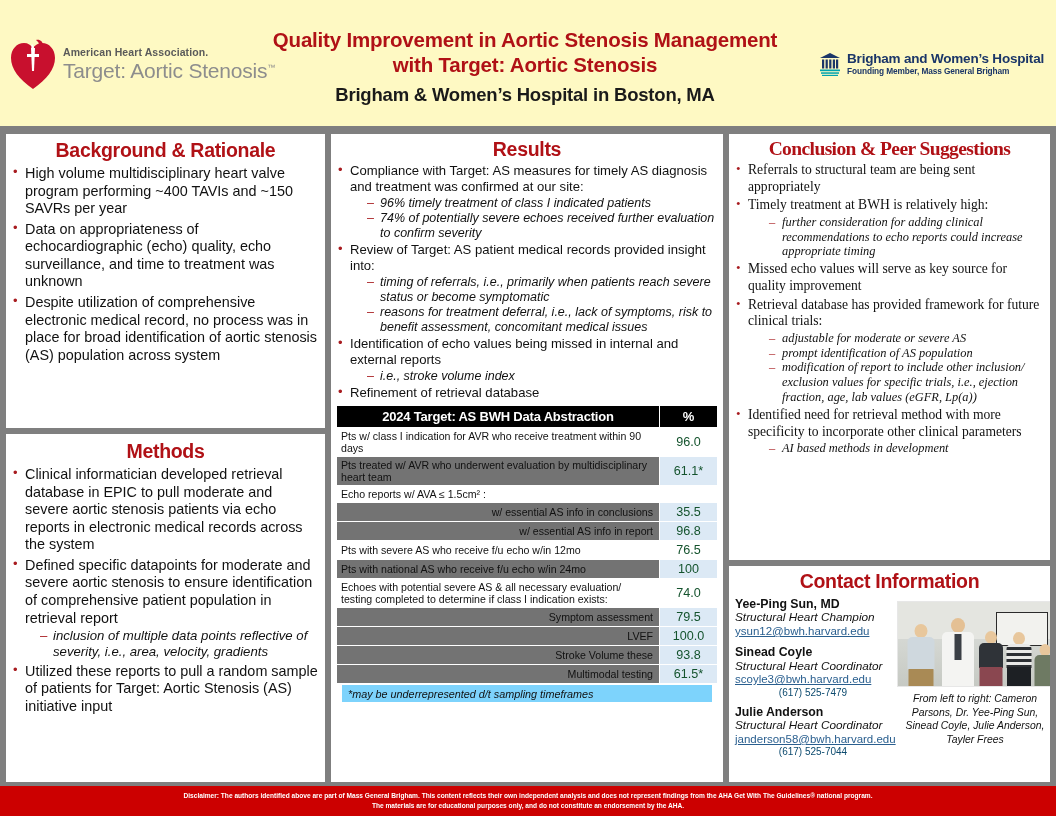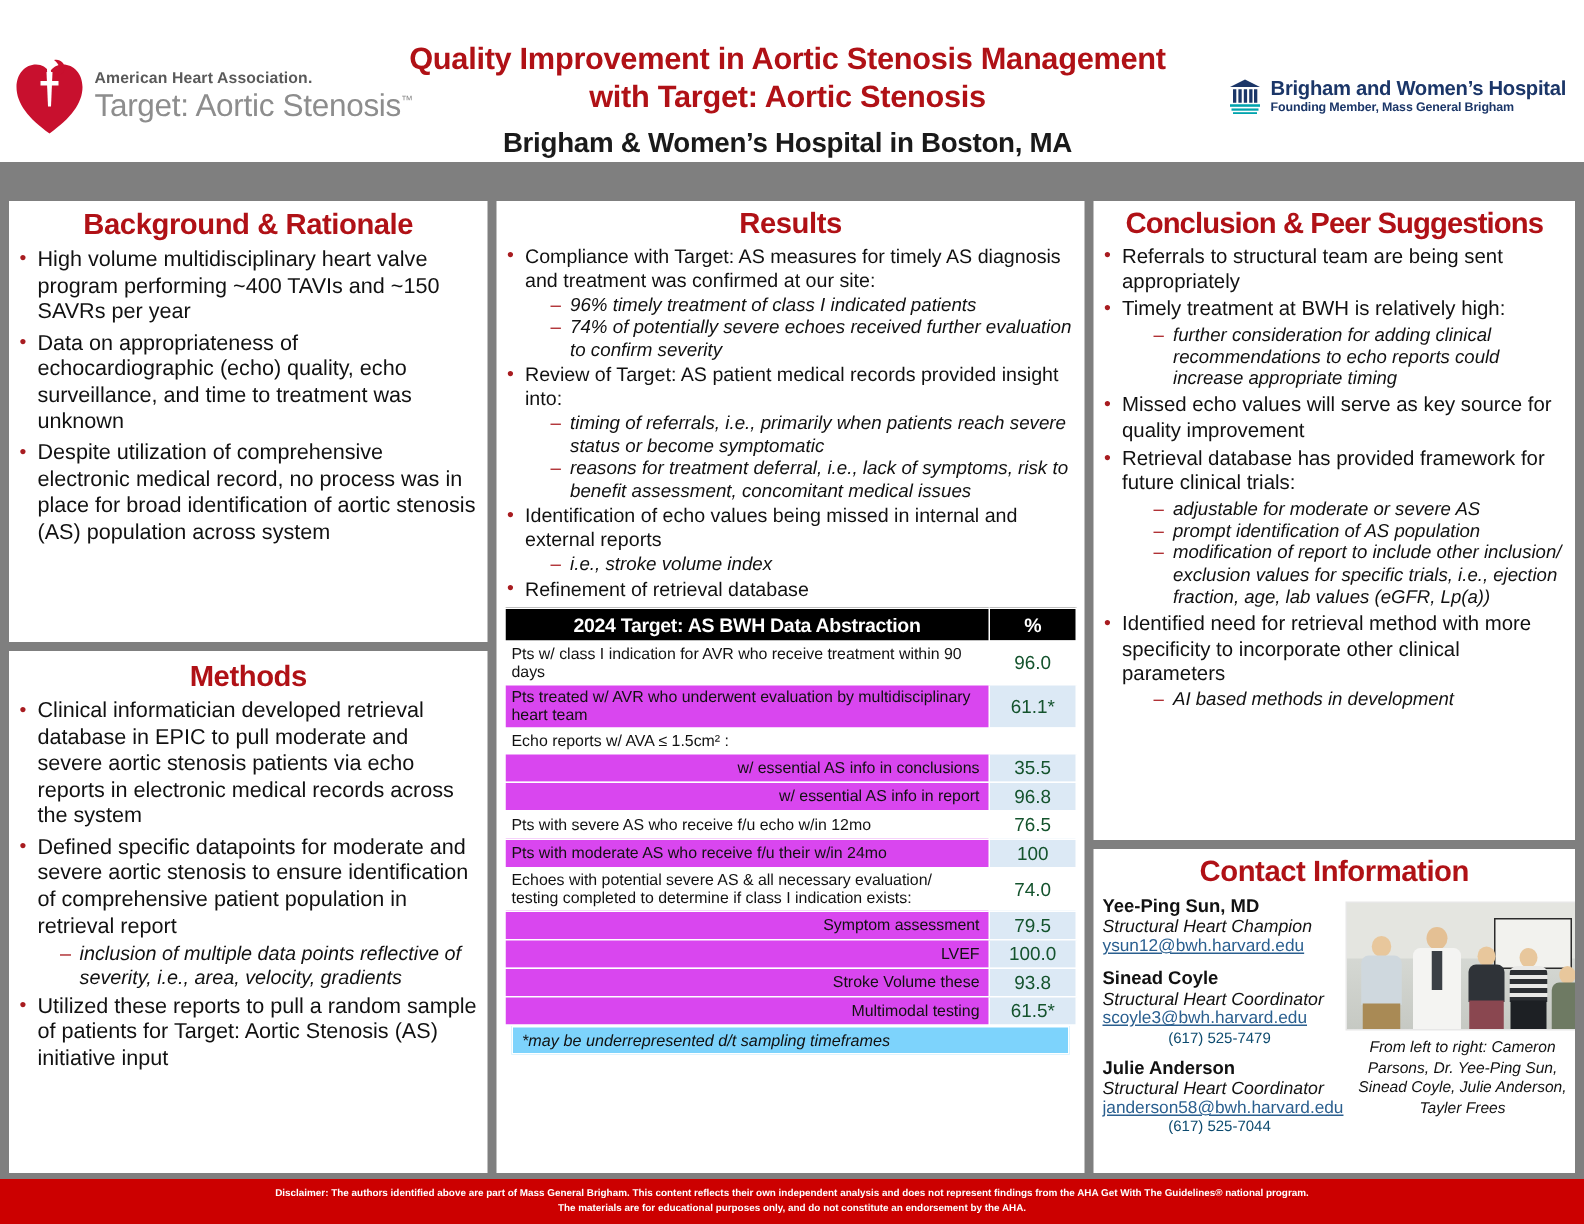--- a/index.html
+++ b/index.html
@@ -7,22 +7,22 @@
   body {
     width:1056px; height:816px;
     background:#808080;
     font-family:"Liberation Sans", sans-serif;
     overflow:hidden;
   }
   .poster { position:relative; width:1056px; height:816px; background:#7f7f7f; }
 
   
   .header {
-    position:absolute; left:0; top:0; width:1056px; height:108px;
-    background:#ffffff;
+    position:absolute; left:0; top:0; width:1056px; height:126px;
+    background:#fef9c3;
     display:flex; align-items:flex-start;
   }
   .logo-aha {
     position:absolute; left:10px; top:34px; width:300px; height:60px;
     display:flex; align-items:center; gap:7px;
   }
   .aha-heart { width:46px; height:52px; flex:0 0 auto; }
   .aha-text { display:flex; flex-direction:column; line-height:1; }
   .aha-line1 { font-size:10.5px; color:#5a5a5a; font-weight:700; letter-spacing:.1px; }
   .aha-line2 { font-size:21px; color:#8d8d8d; letter-spacing:-.2px; margin-top:3px; }
@@ -103,31 +103,31 @@
   }
   table.data thead th {
     background:#000000; color:#ffffff; font-weight:700; font-size:13px;
     text-align:center; padding:3px 4px; letter-spacing:-.2px;
   }
   table.data thead th.pct { width:58px; }
   table.data td.val {
     text-align:center; font-size:12.6px; color:#14532d; width:58px; background:#ffffff;
   }
   table.data td.lbl { color:#111; }
-  table.data tr.alt td { background:#d946ef; }
+  table.data tr.alt td { background:#737373; }
   table.data tr.alt td.val { background:#dce9f5; }
   table.data td.indent { text-align:right; padding-right:6px; }
   .tbl-note {
     font-size:10.8px; font-style:italic; color:#111;
     padding:3px 6px 2px 6px; background:#7dd3fc; border:1px solid #fff;
     margin:0 5px;
   }
 
   
-  #panel-conclusion { left:729px; top:134px; width:321px; height:426px; }
+  #panel-conclusion { left:729px; top:134px; width:321px; height:426px;font-family:Liberation Serif, serif; }
   #panel-conclusion .sec-title { font-size:19.5px; padding:4px 0 2px; letter-spacing:-.6px; }
   #panel-conclusion ul.b1 { font-size:13.6px; padding:0 5px 0 4px; }
   #panel-conclusion ul.b1 > li { margin-bottom:2px; }
   #panel-conclusion ul.b2 { font-size:12.4px; padding-left:20px; }
 
   #panel-contact { left:729px; top:566px; width:321px; height:216px; }
   #panel-contact .sec-title { font-size:19.5px; padding:4px 0 4px; }
   .contact-body { display:flex; padding:0 6px; gap:4px; }
   .contact-left { width:156px; }
   .contact-right { flex:1; display:flex; flex-direction:column; align-items:center; }
@@ -282,21 +282,21 @@
             </tr>
             <tr class="alt">
               <td class="lbl indent">w/ essential AS info in report</td>
               <td class="val">96.8</td>
             </tr>
             <tr>
               <td class="lbl">Pts with severe AS who receive f/u echo w/in 12mo</td>
               <td class="val">76.5</td>
             </tr>
             <tr class="alt">
-              <td class="lbl">Pts with moderate AS who receive f/u their w/in 24mo</td>
+              <td class="lbl">Pts with national AS who receive f/u echo w/in 24mo</td>
               <td class="val">100</td>
             </tr>
             <tr>
               <td class="lbl">Echoes with potential severe AS &amp; all necessary evaluation/ testing completed to determine if class I indication exists:</td>
               <td class="val">74.0</td>
             </tr>
             <tr class="alt">
               <td class="lbl indent">Symptom assessment</td>
               <td class="val">79.5</td>
             </tr>

